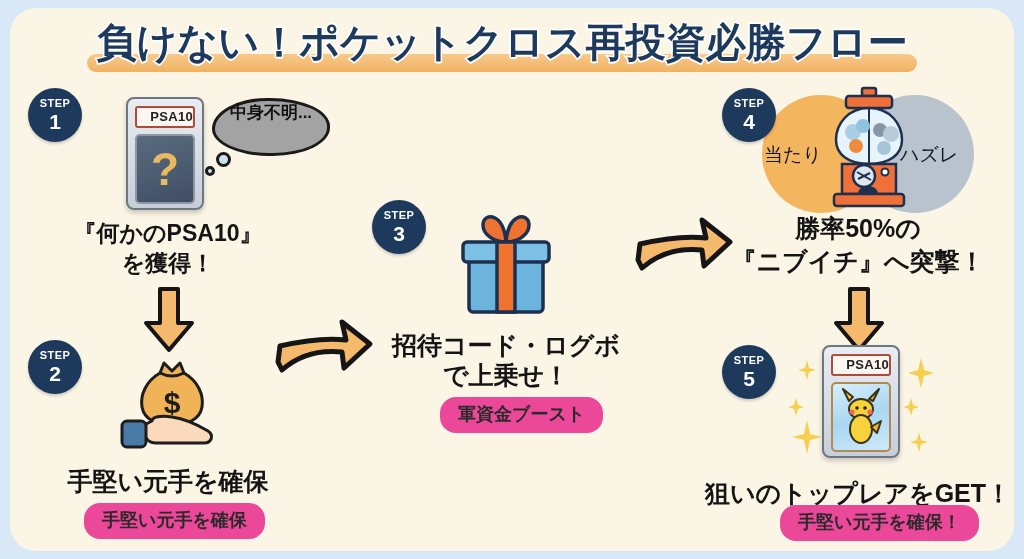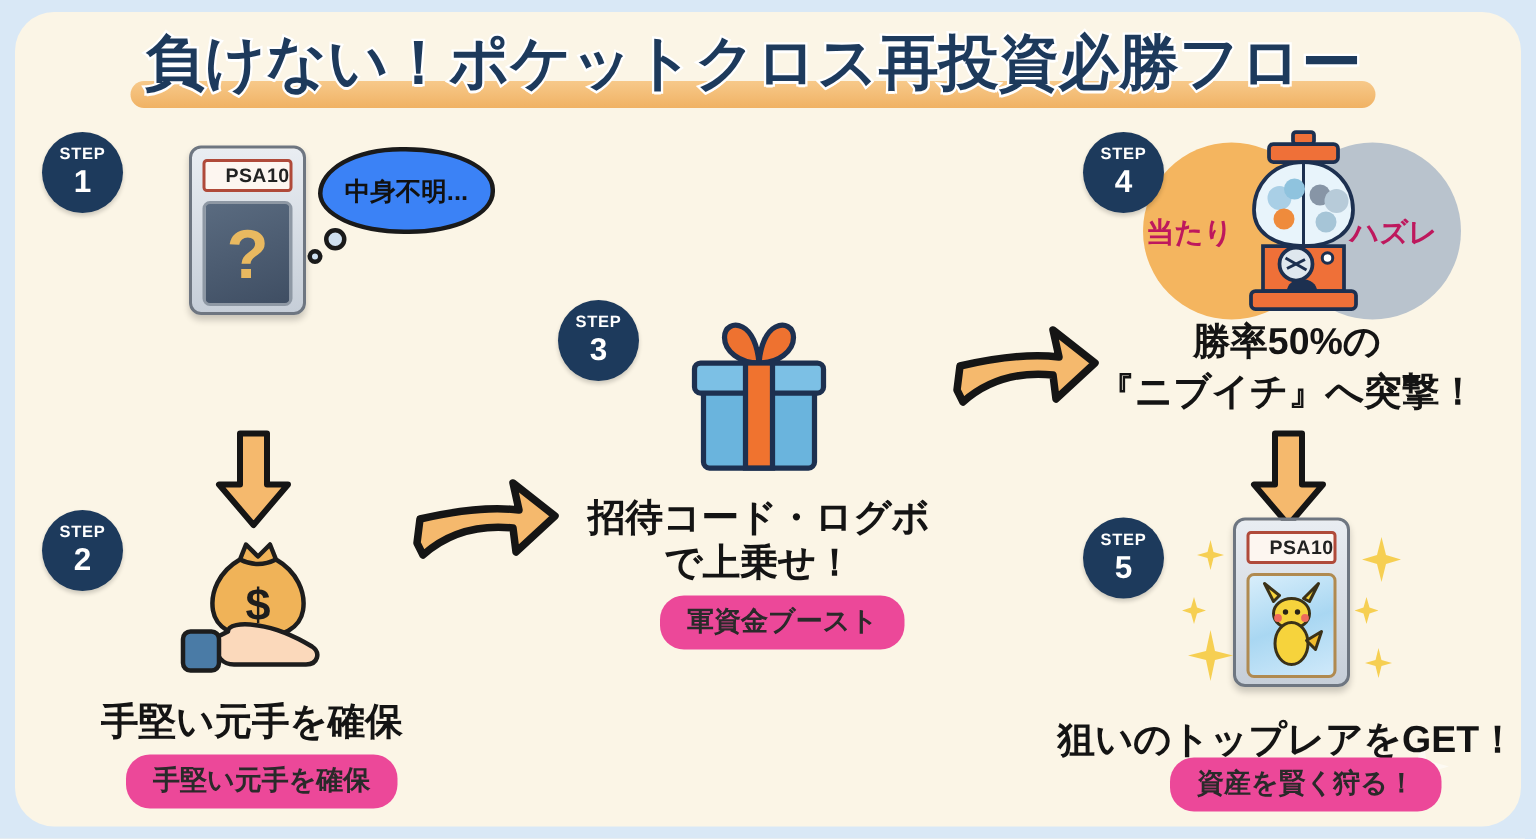--- a/index.html
+++ b/index.html
@@ -97,25 +97,24 @@
     font-size: 18px;
     font-weight: bold;
     padding: 5px 18px 7px;
     border-radius: 16px;
     white-space: nowrap;
   }
 
   
   .bubble {
     position: absolute;
-    background: #3b82f6;
+    background: #a3a3a3;
     border: 3px solid #1a1a1a;
     border-radius: 48% 52% 50% 50% / 55% 50% 50% 48%;
     display: flex;
-    align-items: center;
     justify-content: center;
     font-size: 17px;
     font-weight: bold;
     color: #111;
     white-space: nowrap;
   }
   .bubble-dot {
     position: absolute;
     background: #cfe0f0;
     border: 3px solid #1a1a1a;
@@ -164,22 +163,22 @@
   
   .blob {
     position: absolute;
     border-radius: 50%;
   }
   .blob.win { background: #f4b55f; }
   .blob.lose { background: #b9c3cd; }
   .blob-label {
     position: absolute;
     font-size: 19px;
-    font-weight: bold;
-    color: #be185d;
+    font-weight: normal;
+    color: #0f172a;
     white-space: nowrap;
   }
 
   
   .sparkle { position: absolute; }
 </style>
 </head>
 <body>
 
 <div class="poster">
@@ -201,20 +200,22 @@
       <span class="slab-qmark">?</span>
     </div>
   </div>
 
   <div class="bubble" style="left:212px; top:98px; width:118px; height:58px;">
     <span>中身不明...</span>
   </div>
   <div class="bubble-dot" style="left:216px; top:152px; width:15px; height:15px;"></div>
   <div class="bubble-dot" style="left:205px; top:166px; width:10px; height:10px;"></div>
 
+  <div class="caption" style="left:38px; top:218px; width:260px;">『何かのPSA10』
+を獲得！</div>
 
   <div class="arrow" style="left:138px; top:285px;">
     <svg width="62" height="70" viewBox="0 0 62 70">
       <path d="M22 4 L40 4 L40 38 L54 38 L31 65 L8 38 L22 38 Z" fill="#f5b96d" stroke="#151515" stroke-width="4" stroke-linejoin="round"></path>
     </svg>
   </div>
 
   <div class="step-badge" style="left:28px; top:340px;">
     <span class="lbl">STEP</span>
     <span class="num">2</span>
@@ -371,15 +372,15 @@
         <path d="M15 0 L18 14 L30 17 L18 20 L15 34 L12 20 L0 17 L12 14 Z" fill="#f6cf52"></path>
       </svg>
   </div>
   <div class="sparkle" style="left:930px; top:490px; opacity:0.55;">
     <svg width="36" height="42" viewBox="0 0 36 42">
         <path d="M18 0 L21 17 L36 21 L21 25 L18 42 L15 25 L0 21 L15 17 Z" fill="#ffffff"></path>
       </svg>
   </div>
 
   <div class="caption" style="left:700px; top:478px; width:316px; font-size:25px;">狙いのトップレアをGET！</div>
-  <div class="pill" style="left:780px; top:505px;">資産を賢く狩る！</div>
+  <div class="pill" style="left:780px; top:505px;">手堅い元手を確保！</div>
 
 </div>
 
 </body></html>

